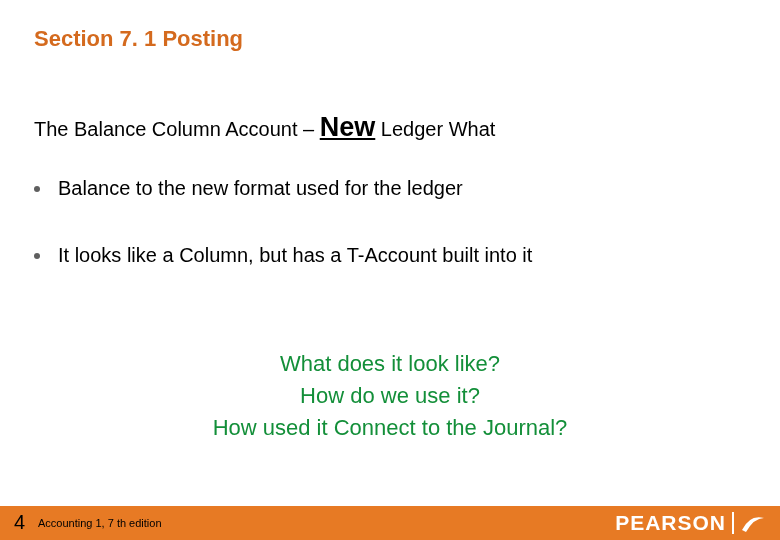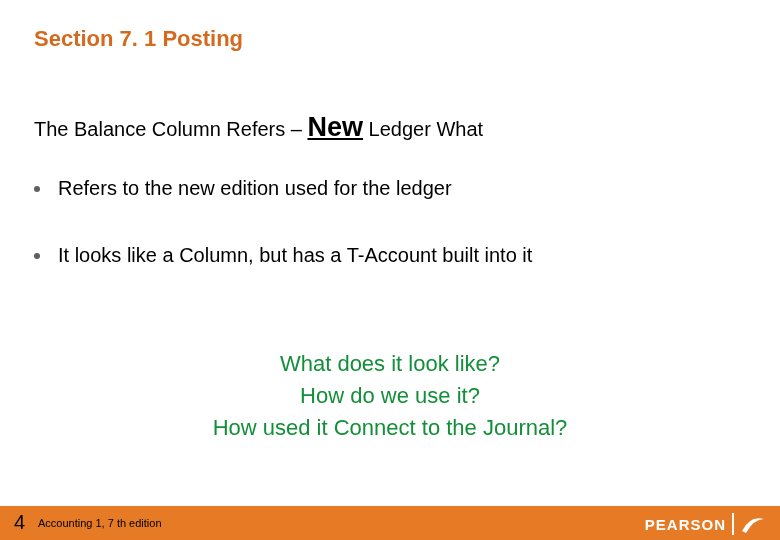--- a/index.html
+++ b/index.html
@@ -98,47 +98,47 @@
   .pearson {
     position: absolute;
     right: 14px;
     bottom: 5px;
     display: flex;
     align-items: center;
     gap: 6px;
   }
   .pearson-text {
     color: #fff;
-    font-size: 15px;
+    font-size: 21px;
     letter-spacing: 1px;
     font-weight: 600;
     padding-left: 13px;
   }
   .pearson-bar {
     width: 2px;
     height: 22px;
     background: #fff;
   }
   .pearson-swoosh svg { display: block; }
 </style>
 </head>
 <body>
 
 <div class="slide">
 
   <div class="title">Section 7. 1 Posting</div>
 
   <div class="subtitle">
-    <span class="pre">The Balance Column Refers – </span><span class="new">New</span><span class="post"> Ledger What</span>
+    <span class="pre">The Balance Column Account – </span><span class="new">New</span><span class="post"> Ledger What</span>
   </div>
 
   <div class="bullets">
     <div class="row">
       <div class="dot"></div>
-      <div class="txt">Refers to the new edition used for the ledger</div>
+      <div class="txt">Balance to the new format used for the ledger</div>
     </div>
     <div class="row">
       <div class="dot"></div>
       <div class="txt">It looks like a Column, but has a T-Account built into it</div>
     </div>
   </div>
 
   <div class="questions">
     <div>What does it look like?</div>
     <div>How do we use it?</div>

